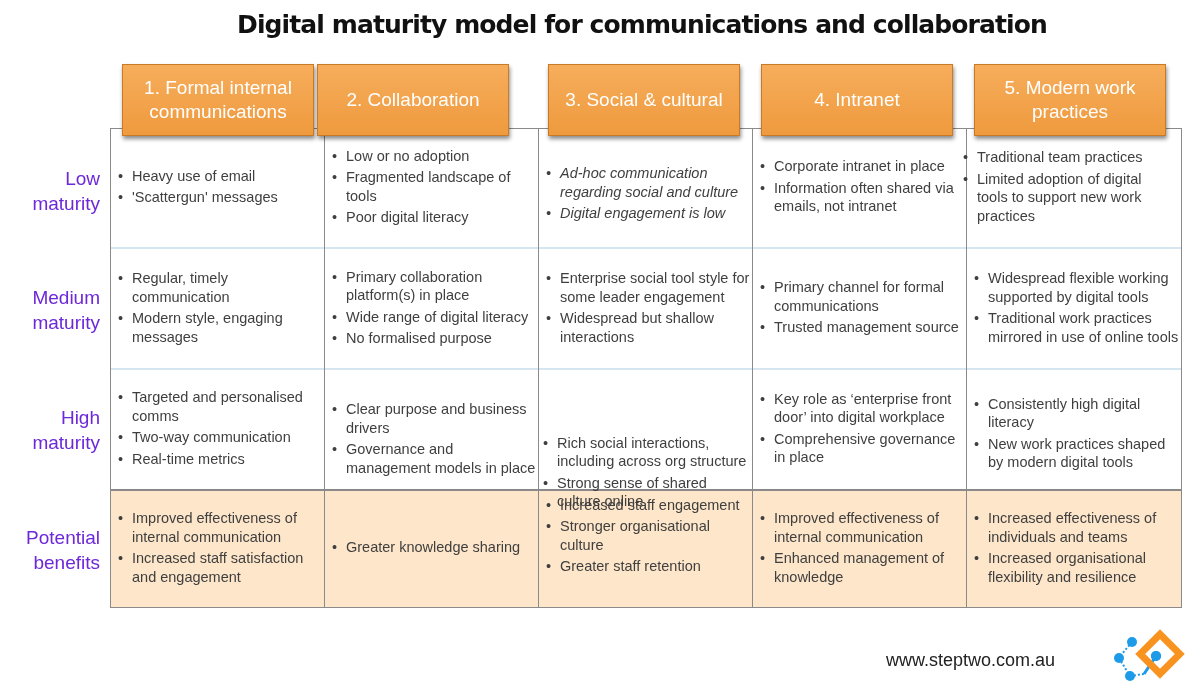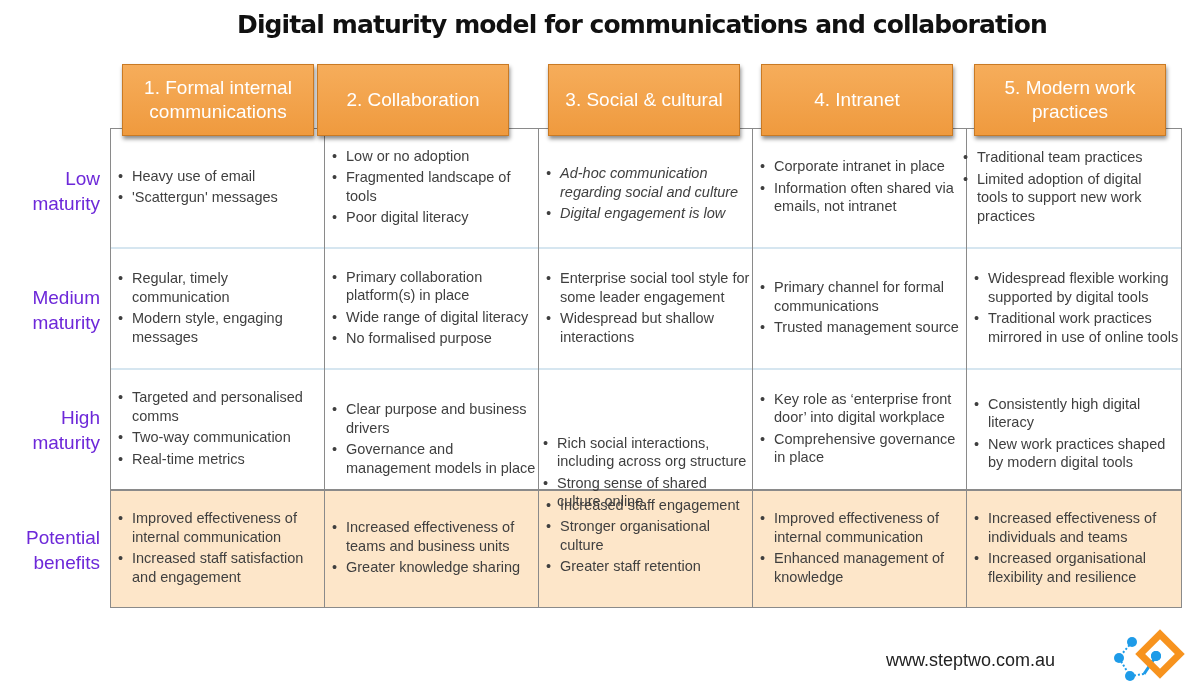--- a/index.html
+++ b/index.html
@@ -175,21 +175,20 @@
       </ul>
     </div>
     <div class="cell" style="left: 118px; top: 490px; height: 118px;">
       <ul>
         <li>Improved effectiveness of internal communication</li>
         <li>Increased staff satisfaction and engagement</li>
       </ul>
     </div>
     <div class="cell" style="left: 332px; top: 490px; height: 118px;">
       <ul>
-        <li>Increased effectiveness of teams and business units</li>
         <li>Greater knowledge sharing</li>
       </ul>
     </div>
     <div class="cell" style="left: 546px; top: 490px; height: 94px;">
       <ul>
         <li>Increased staff engagement</li>
         <li>Stronger organisational culture</li>
         <li>Greater staff retention</li>
       </ul>
     </div>

